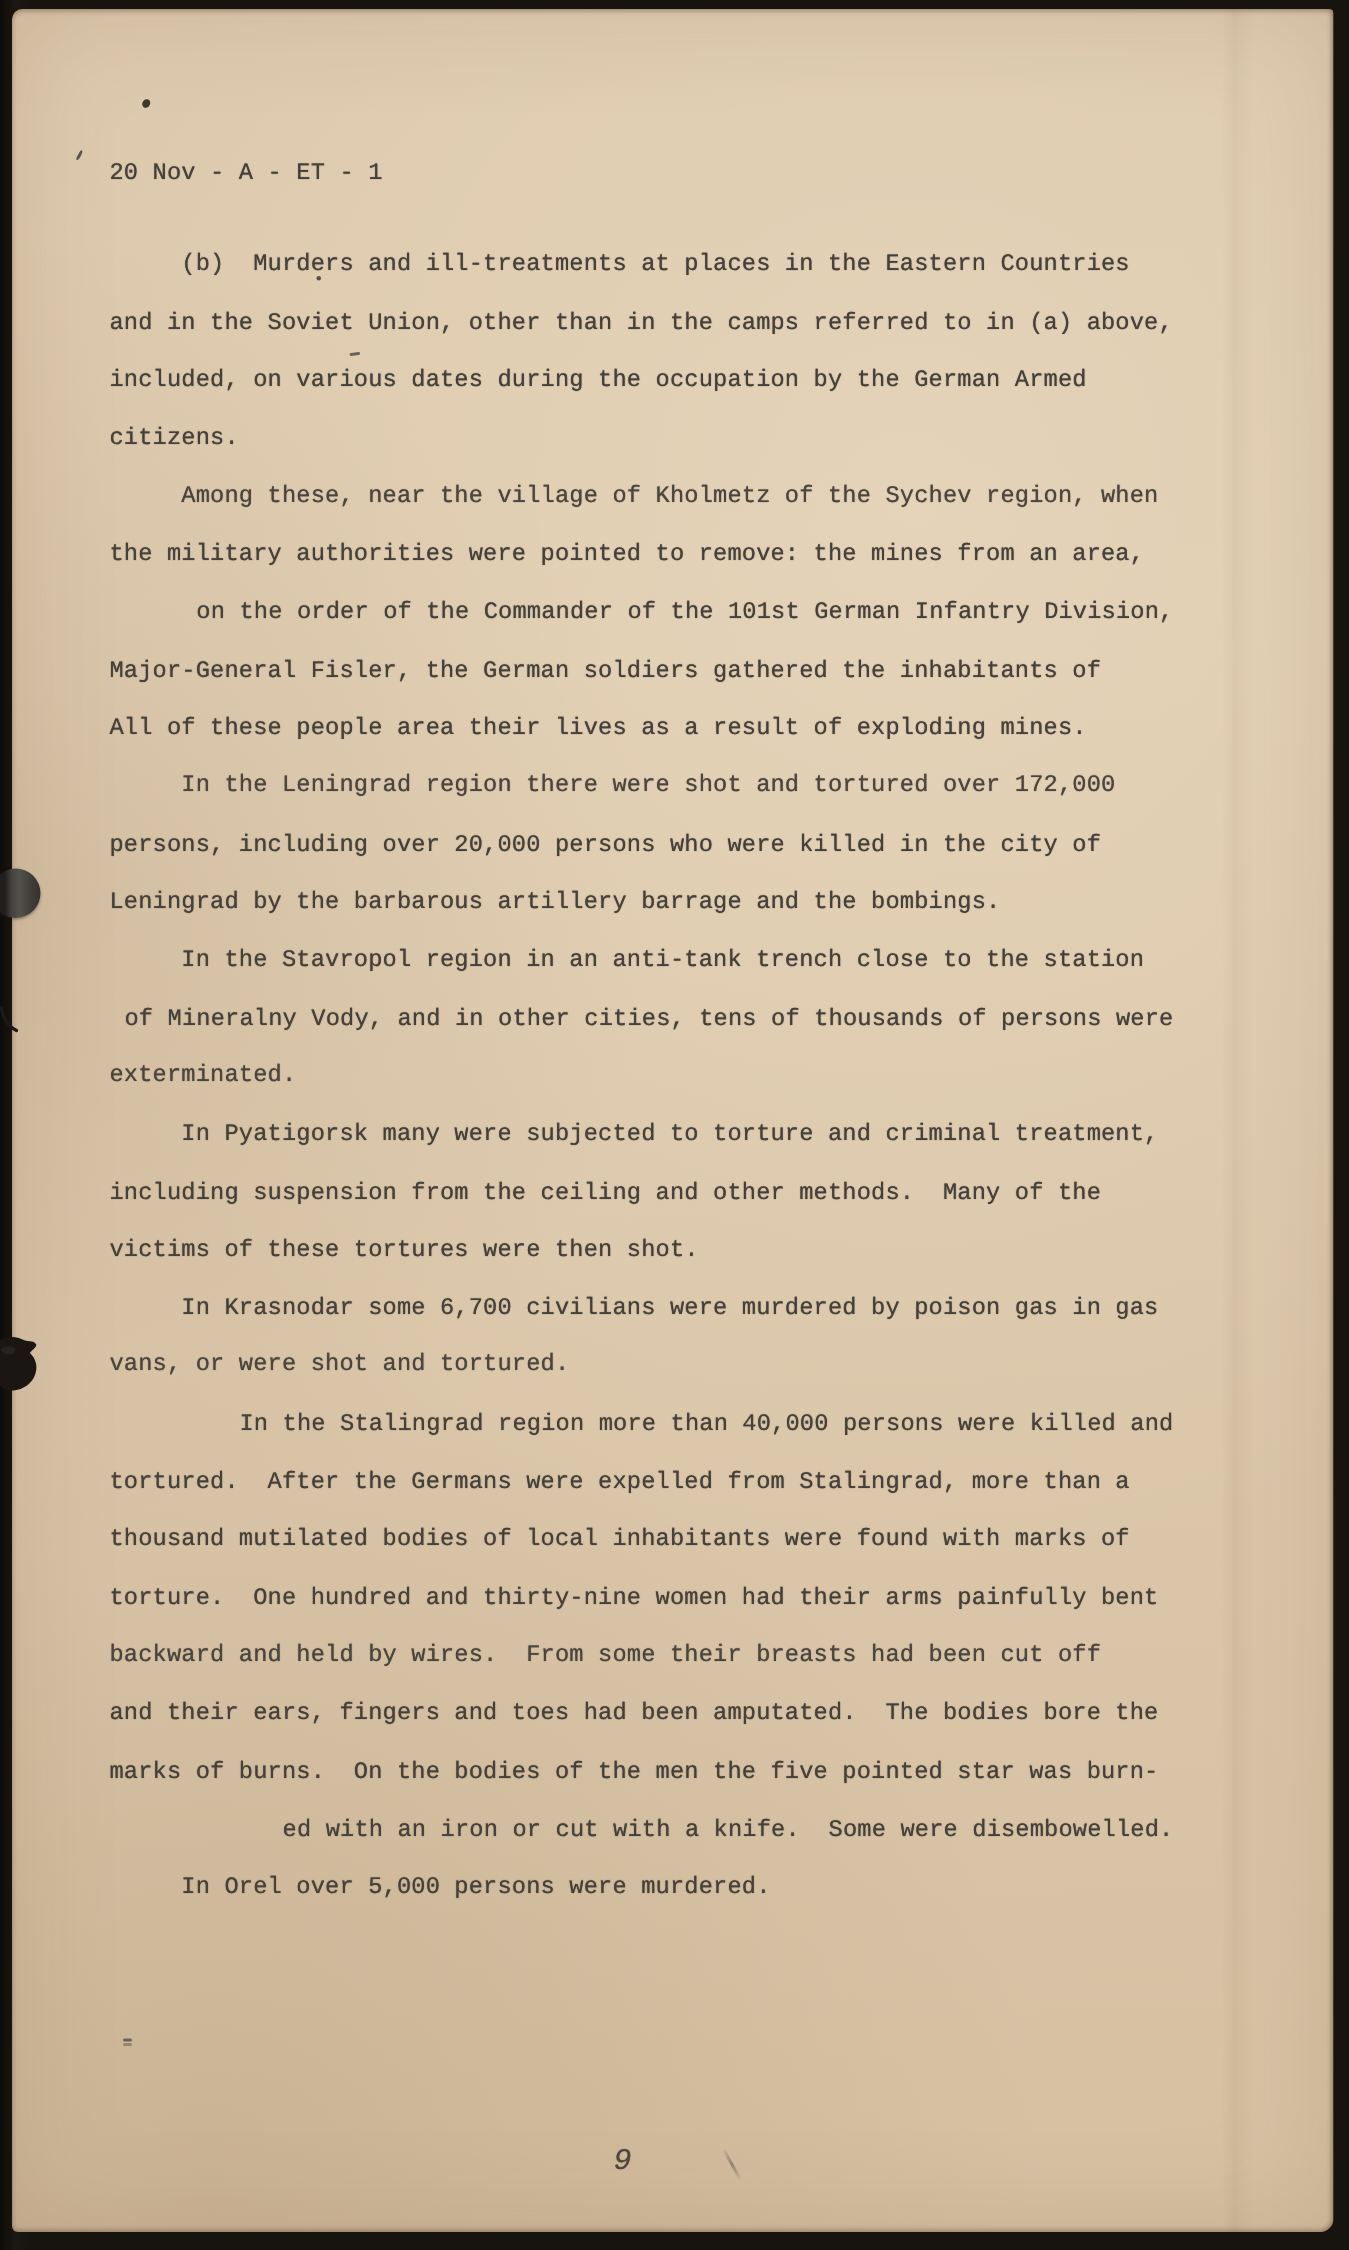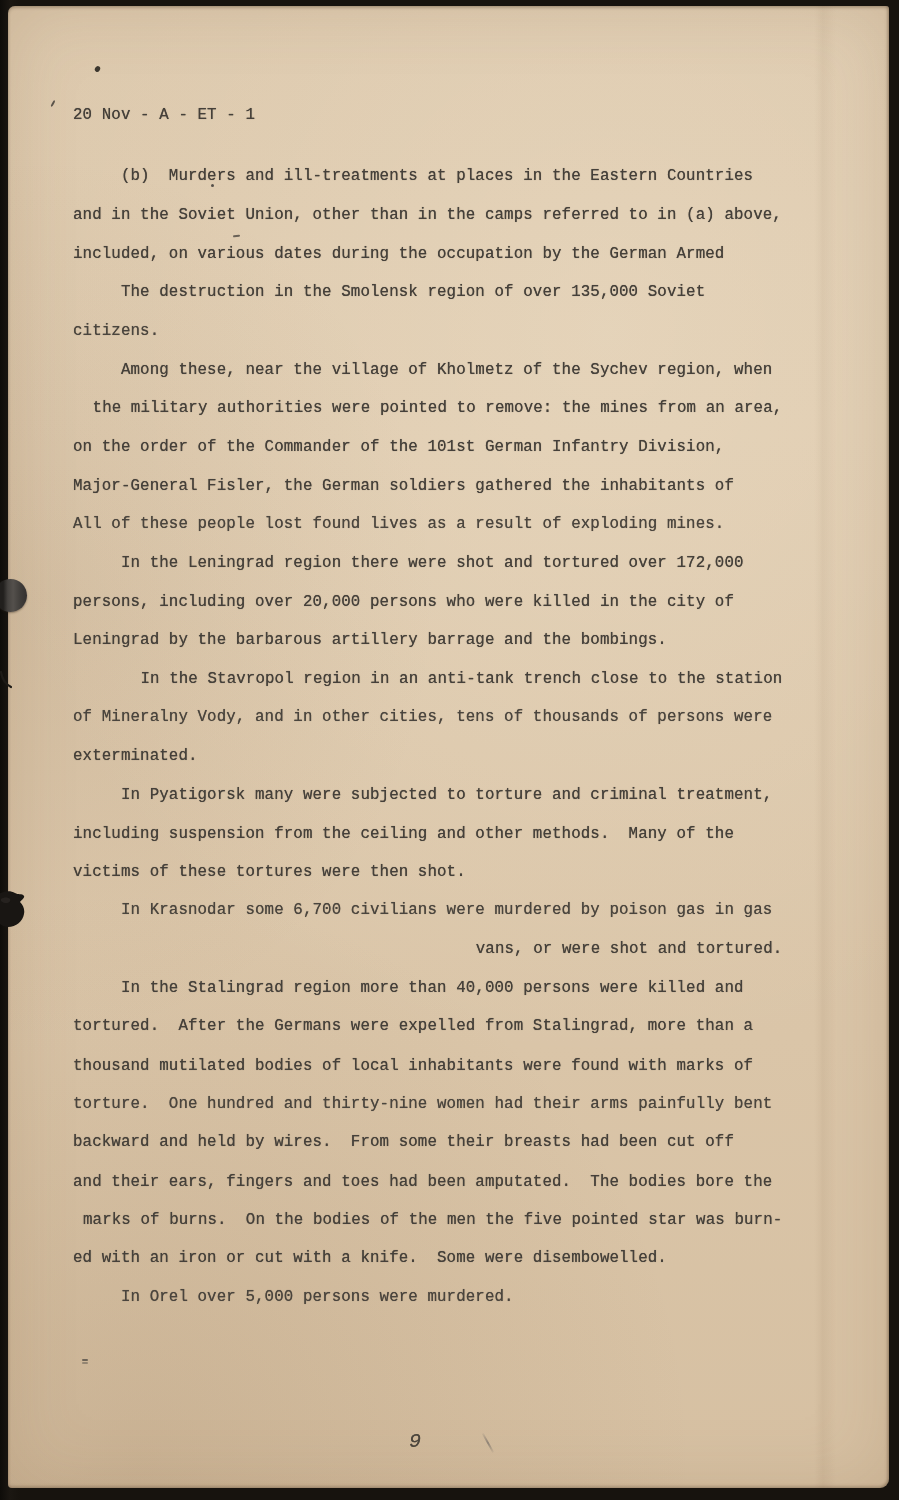--- a/index.html
+++ b/index.html
@@ -110,27 +110,26 @@
 <div class="scan">
 
   <div class="paper">
 
     <div class="header">20 Nov - A - ET - 1</div>
 
     <div class="body-text">
       <div class="line">     (b)  Murders and ill-treatments at places in the Eastern Countries</div>
       <div class="line">and in the Soviet Union, other than in the camps referred to in (a) above,</div>
       <div class="line">included, on various dates during the occupation by the German Armed</div>
-      <div class="line">     The destruction in the Smolensk region of over 135,000 Soviet</div>
       <div class="line">citizens.</div>
       <div class="line">     Among these, near the village of Kholmetz of the Sychev region, when</div>
       <div class="line">the military authorities were pointed to remove: the mines from an area,</div>
       <div class="line">on the order of the Commander of the 101st German Infantry Division,</div>
       <div class="line">Major-General Fisler, the German soldiers gathered the inhabitants of</div>
-      <div class="line">All of these people lost found lives as a result of exploding mines.</div>
+      <div class="line">All of these people area their lives as a result of exploding mines.</div>
       <div class="line">     In the Leningrad region there were shot and tortured over 172,000</div>
       <div class="line">persons, including over 20,000 persons who were killed in the city of</div>
       <div class="line">Leningrad by the barbarous artillery barrage and the bombings.</div>
       <div class="line">     In the Stavropol region in an anti-tank trench close to the station</div>
       <div class="line">of Mineralny Vody, and in other cities, tens of thousands of persons were</div>
       <div class="line">exterminated.</div>
       <div class="line">     In Pyatigorsk many were subjected to torture and criminal treatment,</div>
       <div class="line">including suspension from the ceiling and other methods.  Many of the</div>
       <div class="line">victims of these tortures were then shot.</div>
       <div class="line">     In Krasnodar some 6,700 civilians were murdered by poison gas in gas</div>

